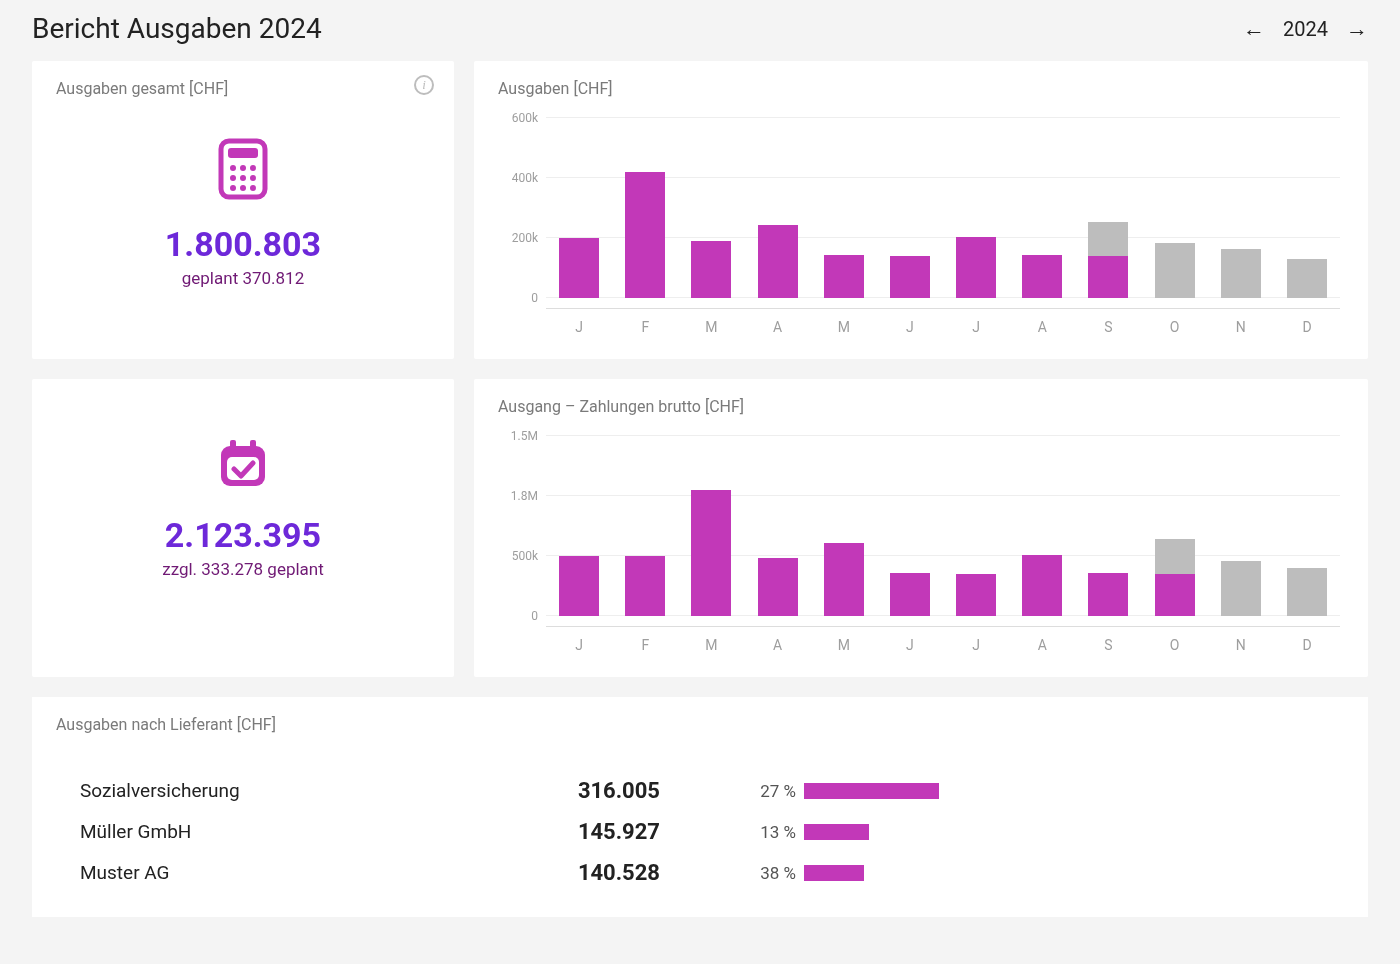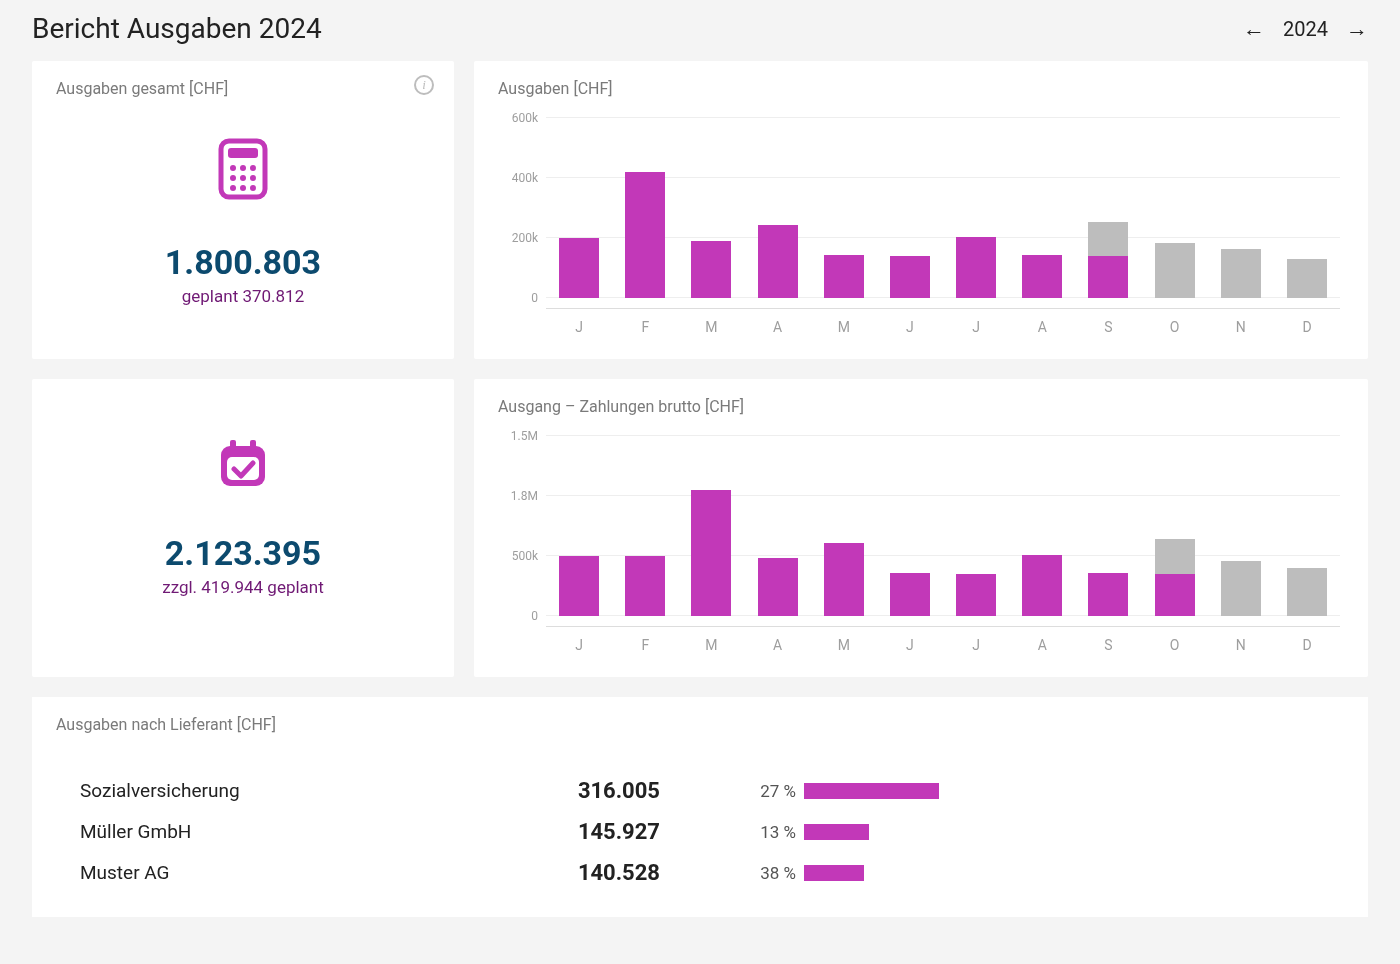--- a/index.html
+++ b/index.html
@@ -71,22 +71,22 @@
     flex-direction: column;
     align-items: center;
     padding-top: 40px;
   }
   .kpi-icon {
     color: #c238b8;
   }
   .kpi-value {
     font-size: 34px;
     font-weight: 700;
-    margin-top: 38px;
-    color: #0c4a6e;
+    margin-top: 20px;
+    color: #6d28d9;
   }
   .kpi-sub {
     font-size: 17px;
     color: #701a75;
     margin-top: 4px;
     text-align: right;
   }
   
   .chart-area {
     margin-top: 20px;
@@ -311,21 +311,21 @@
       <div class="kpi-icon">
         <svg width="54" height="54" viewBox="0 0 54 54" fill="none">
           <rect x="5" y="9" width="44" height="40" rx="9" fill="#c238b8"></rect>
           <rect x="11" y="20" width="32" height="23" rx="5" fill="#fff"></rect>
           <rect x="14" y="3" width="6" height="10" rx="2" fill="#c238b8"></rect>
           <rect x="34" y="3" width="6" height="10" rx="2" fill="#c238b8"></rect>
           <path d="M18 32 L25 39 L37 26" stroke="#c238b8" stroke-width="5" fill="none" stroke-linecap="round" stroke-linejoin="round"></path>
         </svg>
       </div>
       <div class="kpi-value">2.123.395</div>
-      <div class="kpi-sub">zzgl. 419.944 geplant</div>
+      <div class="kpi-sub">zzgl. 333.278 geplant</div>
     </div>
   </div>
 
   <div class="card">
     <div class="card-title">Ausgang – Zahlungen brutto [CHF]</div>
     <div class="chart-area" id="chart-payments">
         <div class="plot">
           <div class="gridline" style="bottom: 0px;"></div>
           <div class="ylabel" style="bottom: 0px; transform: translateY(50%);">0</div>
           <div class="gridline" style="bottom: 60px;"></div>

